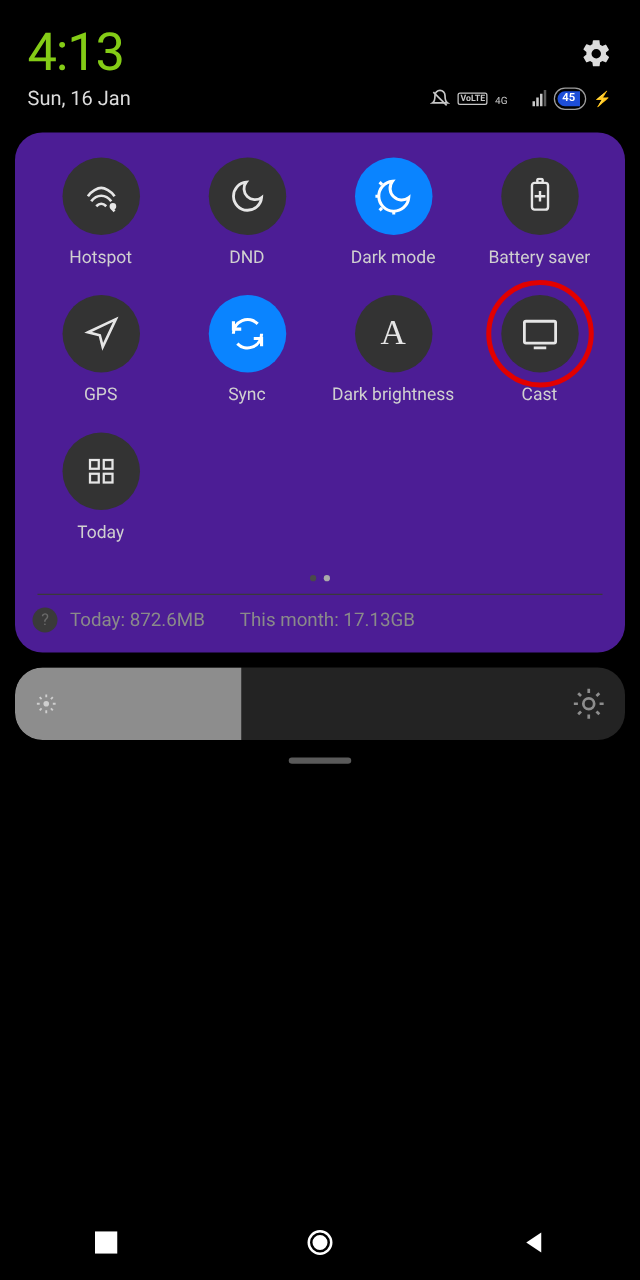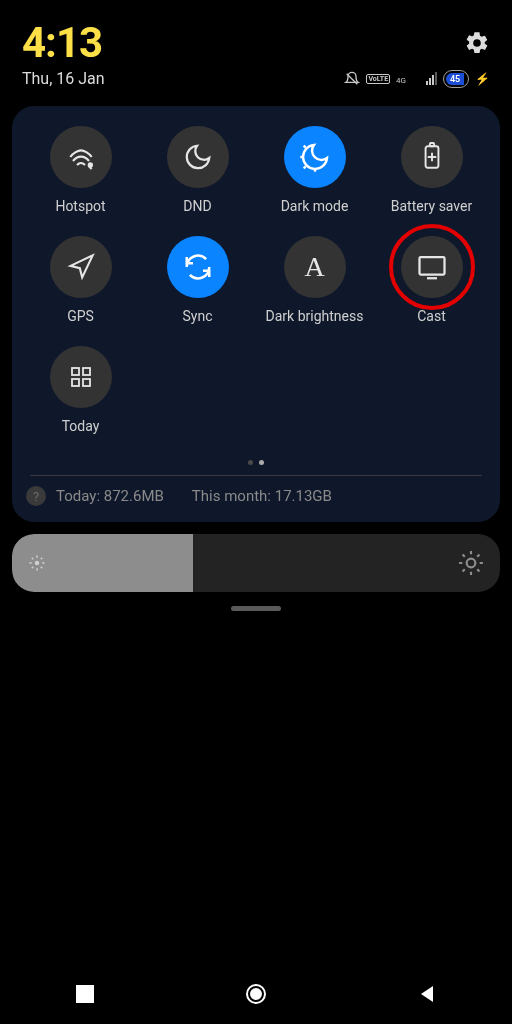--- a/index.html
+++ b/index.html
@@ -7,36 +7,36 @@
     width: 512px;
     height: 1024px;
     background: #000;
     font-family: -apple-system, BlinkMacSystemFont, "Segoe UI", Roboto, sans-serif;
     color: #e0e0e0;
     overflow: hidden;
     position: relative;
   }
   .status-header { padding: 18px 22px 4px 22px; }
   .time-row { display:flex; justify-content:space-between; align-items:center; }
-  .time { font-size: 42px; font-weight: 700; color: #fde047; letter-spacing: -1px; }
+  .time { font-size: 42px; font-weight: 400; color: #84cc16; letter-spacing: -1px; }
   .gear { width:26px; height:26px; color:#dcdcdc; }
   .date-row { display:flex; justify-content:space-between; align-items:center; margin-top:2px; }
   .date { font-size:16px; color:#dcdcdc; }
   .status-icons { display:flex; align-items:center; gap:6px; color:#dcdcdc; }
   .batt-pill {
     display:flex; align-items:center; border:1.5px solid #9e9e9e; border-radius:10px;
     height:18px; padding:0 4px 0 2px; position:relative; font-size:10px; color:#fff;
   }
   .batt-fill {
     background:#1d4ed8; border-radius:8px 0 0 8px; height:12px; width:18px;
     display:flex; align-items:center; justify-content:center; font-size:9px; font-weight:600;
   }
   .panel {
     margin: 14px 12px 0 12px;
-    background:#0f172a;
+    background:#4c1d95;
     border-radius:22px;
     padding:20px 10px 12px 10px;
   }
   .tiles { display:flex; flex-wrap:wrap; }
   .tile {
     width:25%;
     display:flex; flex-direction:column; align-items:center;
     margin-bottom:22px;
     position:relative;
   }
@@ -97,21 +97,21 @@
 <div class="status-header">
   <div class="time-row">
     <div class="time">4:13</div>
     <div class="gear">
       <svg viewBox="0 0 24 24" width="26" height="26" fill="#dcdcdc">
           <path d="M19.14 12.94a7.14 7.14 0 0 0 .05-.94 7.14 7.14 0 0 0-.05-.94l2.03-1.58a.5.5 0 0 0 .12-.64l-1.92-3.32a.5.5 0 0 0-.6-.22l-2.39.96a7.03 7.03 0 0 0-1.62-.94l-.36-2.54A.5.5 0 0 0 14 2h-4a.5.5 0 0 0-.5.42l-.36 2.54c-.58.24-1.12.55-1.62.94l-2.39-.96a.5.5 0 0 0-.6.22L2.61 8.48a.5.5 0 0 0 .12.64l2.03 1.58c-.03.31-.05.63-.05.94s.02.63.05.94l-2.03 1.58a.5.5 0 0 0-.12.64l1.92 3.32c.13.22.39.31.6.22l2.39-.96c.5.39 1.04.7 1.62.94l.36 2.54c.04.24.25.42.5.42h4c.25 0 .46-.18.5-.42l.36-2.54c.58-.24 1.12-.55 1.62-.94l2.39.96c.21.09.47 0 .6-.22l1.92-3.32a.5.5 0 0 0-.12-.64l-2.03-1.58zM12 15.5A3.5 3.5 0 1 1 12 8.5a3.5 3.5 0 0 1 0 7z"></path>
         </svg>
     </div>
   </div>
   <div class="date-row">
-    <div class="date">Thu, 16 Jan</div>
+    <div class="date">Sun, 16 Jan</div>
     <div class="status-icons">
       <span>
         <svg width="16" height="16" viewBox="0 0 24 24" fill="none" stroke="#c8c8c8" stroke-width="2">
             <path d="M18 8a6 6 0 0 0-12 0c0 7-3 9-3 9h18s-3-2-3-9"></path>
             <path d="M4 4l16 16"></path>
           </svg>
       </span>
       <span class="mini-box">VoLTE</span>
       <span style="display:flex;align-items:flex-end;gap:1px">
         <span style="font-size:8px;color:#c8c8c8;margin-right:19px">4G</span>

